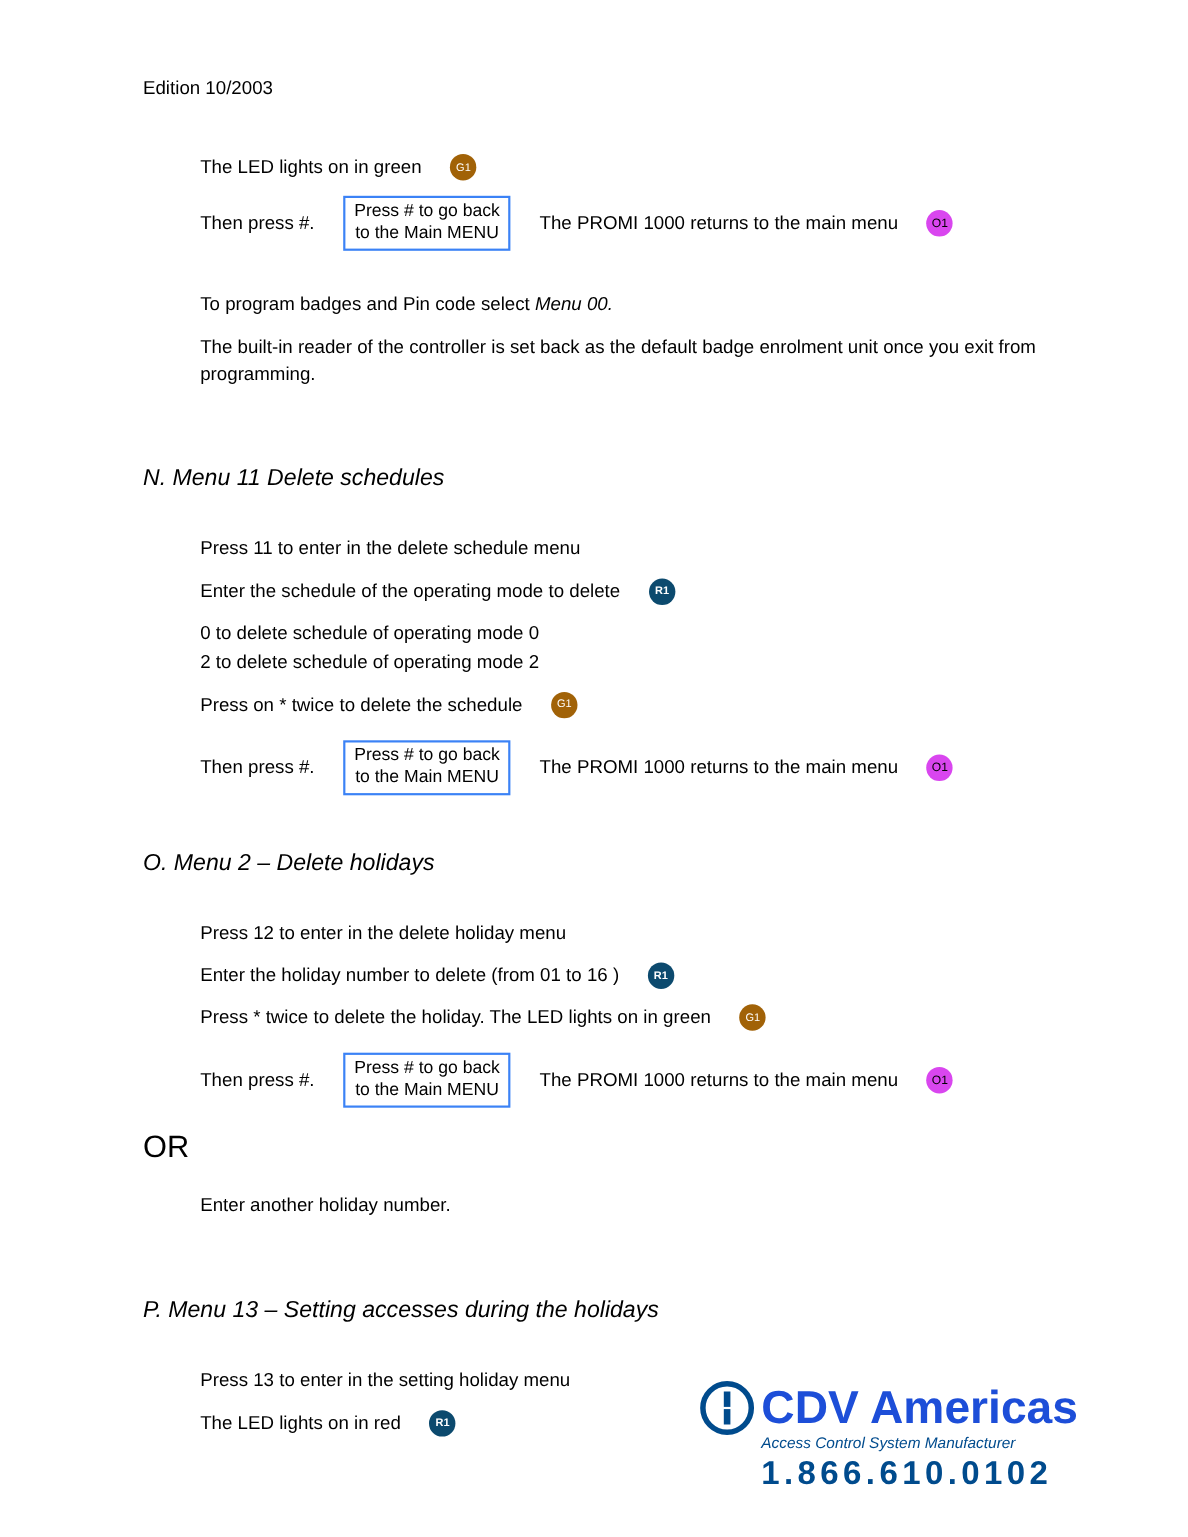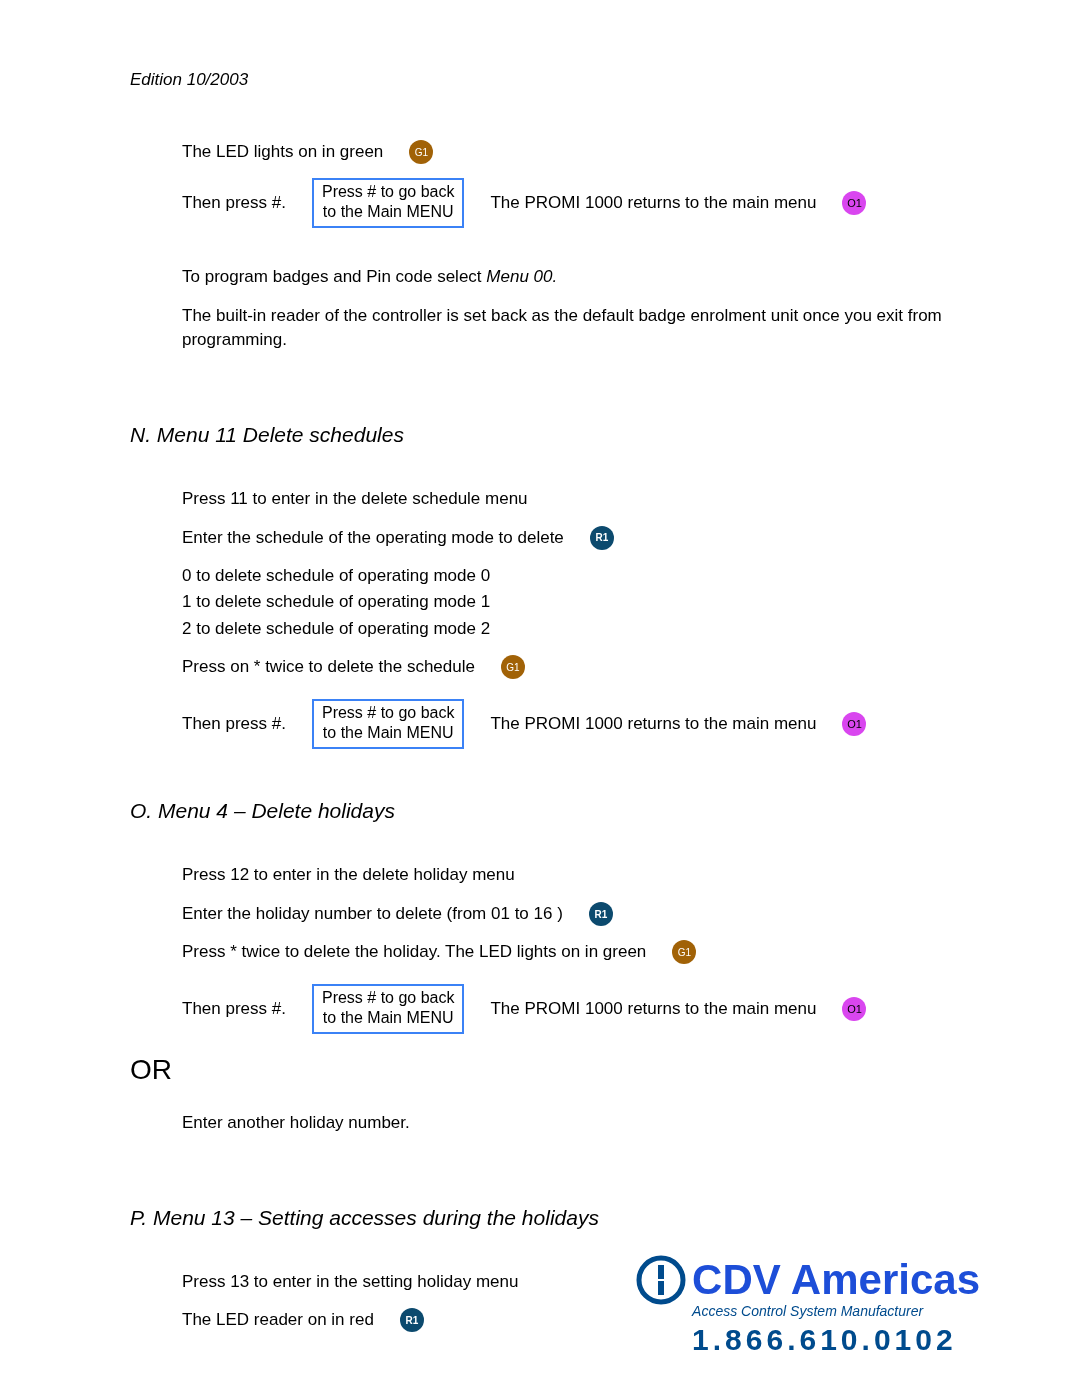--- a/index.html
+++ b/index.html
@@ -13,21 +13,20 @@
   .page {
     padding: 70px 100px 40px 130px;
     box-sizing: border-box;
     width: 1080px;
     min-height: 1397px;
     position: relative;
   }
   .edition {
     font-size: 17px;
     margin-bottom: 50px;
-    font-style: italic;
   }
   .body-text {
     font-size: 17px;
     line-height: 1.45;
     margin: 0 0 14px 0;
   }
   .inline-row {
     display: flex;
     align-items: center;
     flex-wrap: wrap;
@@ -136,38 +135,37 @@
   </div>
 
   <div class="section-head">N.  Menu 11 Delete schedules</div>
   <div class="content-block">
     <p class="body-text">Press 11 to enter in the delete schedule menu</p>
     <div class="inline-row">
       <span>Enter the schedule of the operating mode to delete</span>
       <span class="led dark">R1</span>
     </div>
     <p class="body-text" style="margin-bottom:2px;">0 to delete schedule of operating mode 0</p>
-    <p class="body-text" style="margin-bottom:2px;">1 to delete schedule of operating mode 1</p>
     <p class="body-text">2 to delete schedule of operating mode 2</p>
     <div class="inline-row">
       <span>Press on * twice to delete the schedule</span>
       <span class="led green">G1</span>
     </div>
     <div class="inline-row" style="margin-top:20px;">
       <span>Then press #.</span>
       <span class="box">
         <span class="b1">Press # to go back</span>
         <span class="b2">to the Main MENU</span>
       </span>
       <span>The PROMI 1000 returns to the main menu</span>
       <span class="led grey">O1</span>
     </div>
   </div>
 
-  <div class="section-head tight-top">O.  Menu 4 – Delete holidays</div>
+  <div class="section-head tight-top">O.  Menu 2 – Delete holidays</div>
   <div class="content-block">
     <p class="body-text">Press 12 to enter in the delete holiday menu</p>
     <div class="inline-row">
       <span>Enter the holiday number to delete (from 01 to 16 )</span>
       <span class="led dark">R1</span>
     </div>
     <div class="inline-row">
       <span>Press * twice to delete the holiday. The LED lights on in green</span>
       <span class="led green">G1</span>
     </div>
@@ -183,21 +181,21 @@
   </div>
   <div class="or-text">OR</div>
   <div class="content-block">
     <p class="body-text">Enter another holiday number.</p>
   </div>
 
   <div class="section-head">P.  Menu 13 – Setting accesses during the holidays</div>
   <div class="content-block">
     <p class="body-text">Press 13 to enter in the setting holiday menu</p>
     <div class="inline-row">
-      <span>The LED reader on in red</span>
+      <span>The LED lights on in red</span>
       <span class="led dark">R1</span>
     </div>
   </div>
 
   <div class="footer">
     <div class="brand-row">
       <svg width="50" height="50" viewBox="0 0 50 50">
         <circle cx="25" cy="25" r="22" fill="none" stroke="#004b8d" stroke-width="5"></circle>
         <rect x="22" y="10" width="6" height="14" fill="#004b8d"></rect>
         <rect x="22" y="26" width="6" height="14" fill="#004b8d"></rect>

